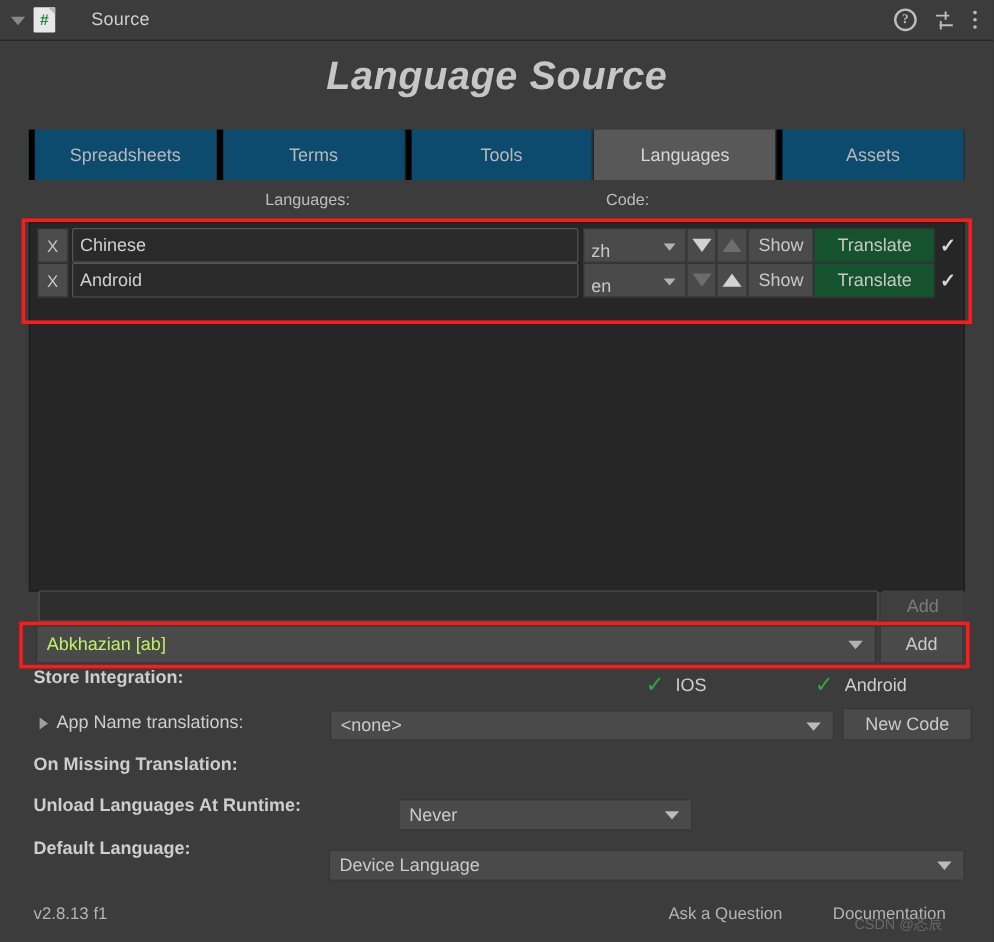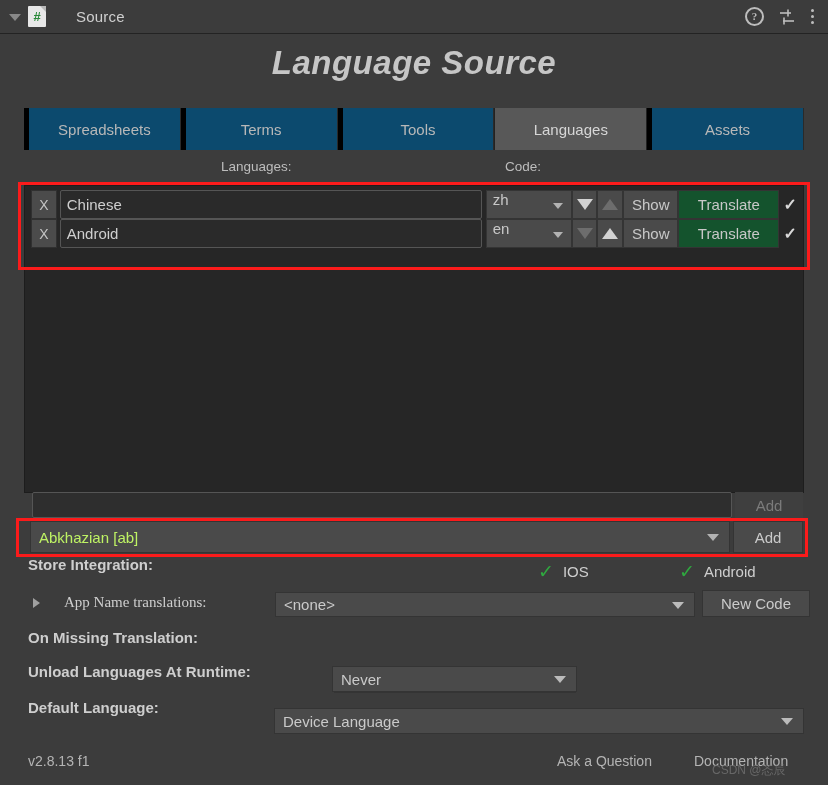--- a/index.html
+++ b/index.html
@@ -200,21 +200,21 @@
     padding-left: 6px;
     font-size: 15px;
     color: #cfcfcf;
   }
   .code-popup {
     width: 87px;
     margin-left: 4px;
     background: #4a4a4a;
     border: 1px solid #343434;
     box-sizing: border-box;
-    display: flex; align-items: flex-start;
+    display: flex; align-items: flex-end;
     padding-left: 6px;
     font-size: 15px;
     color: #c8c8c8;
     position: relative;
   }
   .code-popup .caret {
     position: absolute;
     right: 8px; top: 50%;
     margin-top: -2px;
     border-left: 5px solid transparent;
@@ -330,21 +330,21 @@
 
   
   .srow-label {
     position: absolute;
     font-size: 15px;
     font-weight: bold;
     color: #cecece;
     white-space: nowrap;
   }
   .lbl-store   { left: 28px;  top: 556px; }
-  .lbl-appname { left: 64px;  top: 594px; font-weight: normal; font-family: Liberation Serif, serif; }
+  .lbl-appname { left: 47px;  top: 594px; font-weight: normal; }
   .lbl-missing { left: 28px;  top: 629px; }
   .lbl-unload  { left: 28px;  top: 663px; }
   .lbl-default { left: 28px;  top: 699px; }
 
   .foldout-small {
     position: absolute;
     left: 33px; top: 598px;
     border-top: 5px solid transparent;
     border-bottom: 5px solid transparent;
     border-left: 7px solid #a0a0a0;

